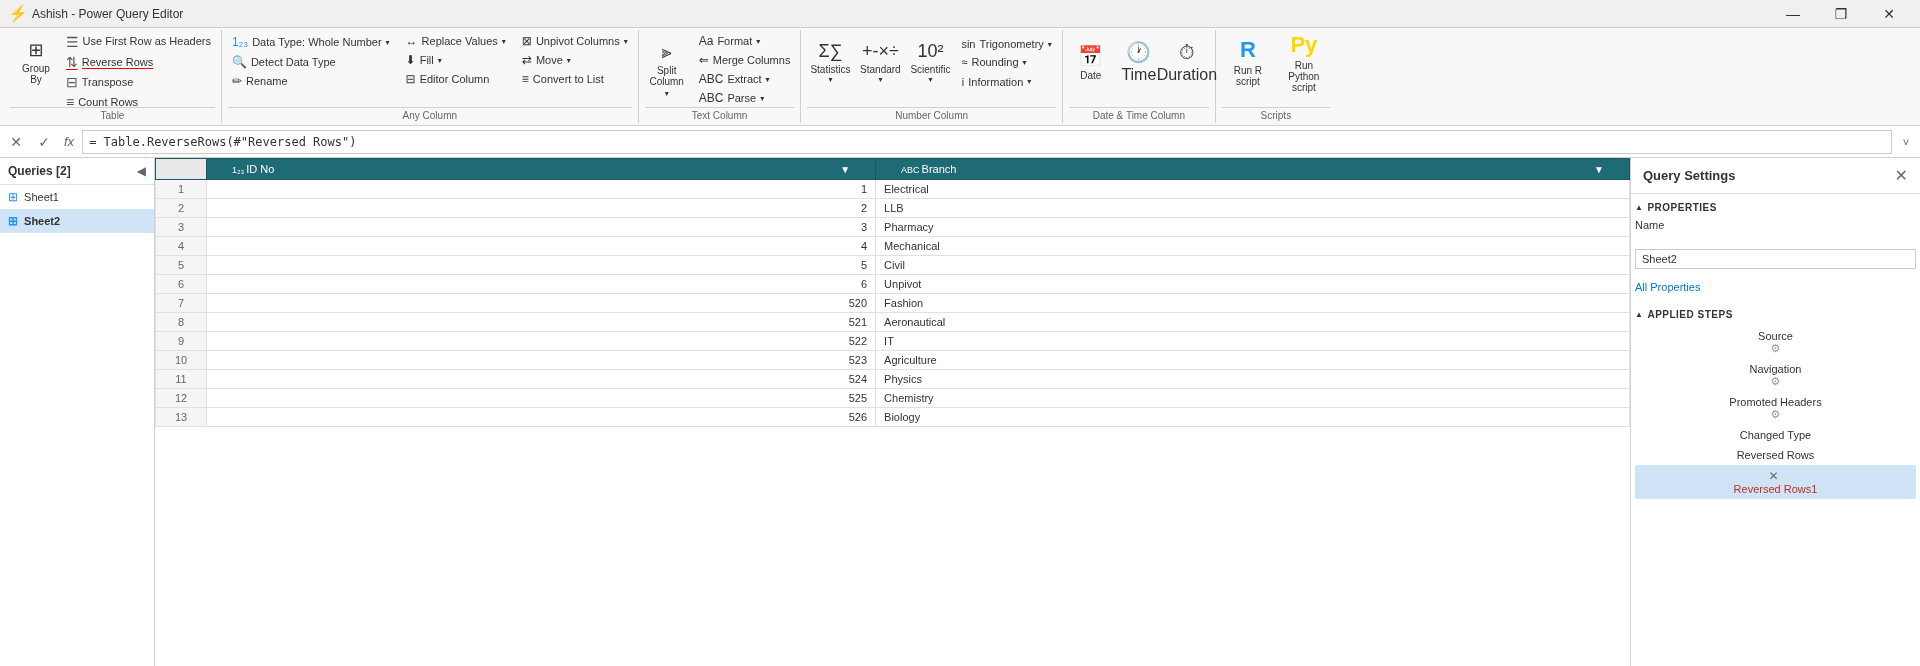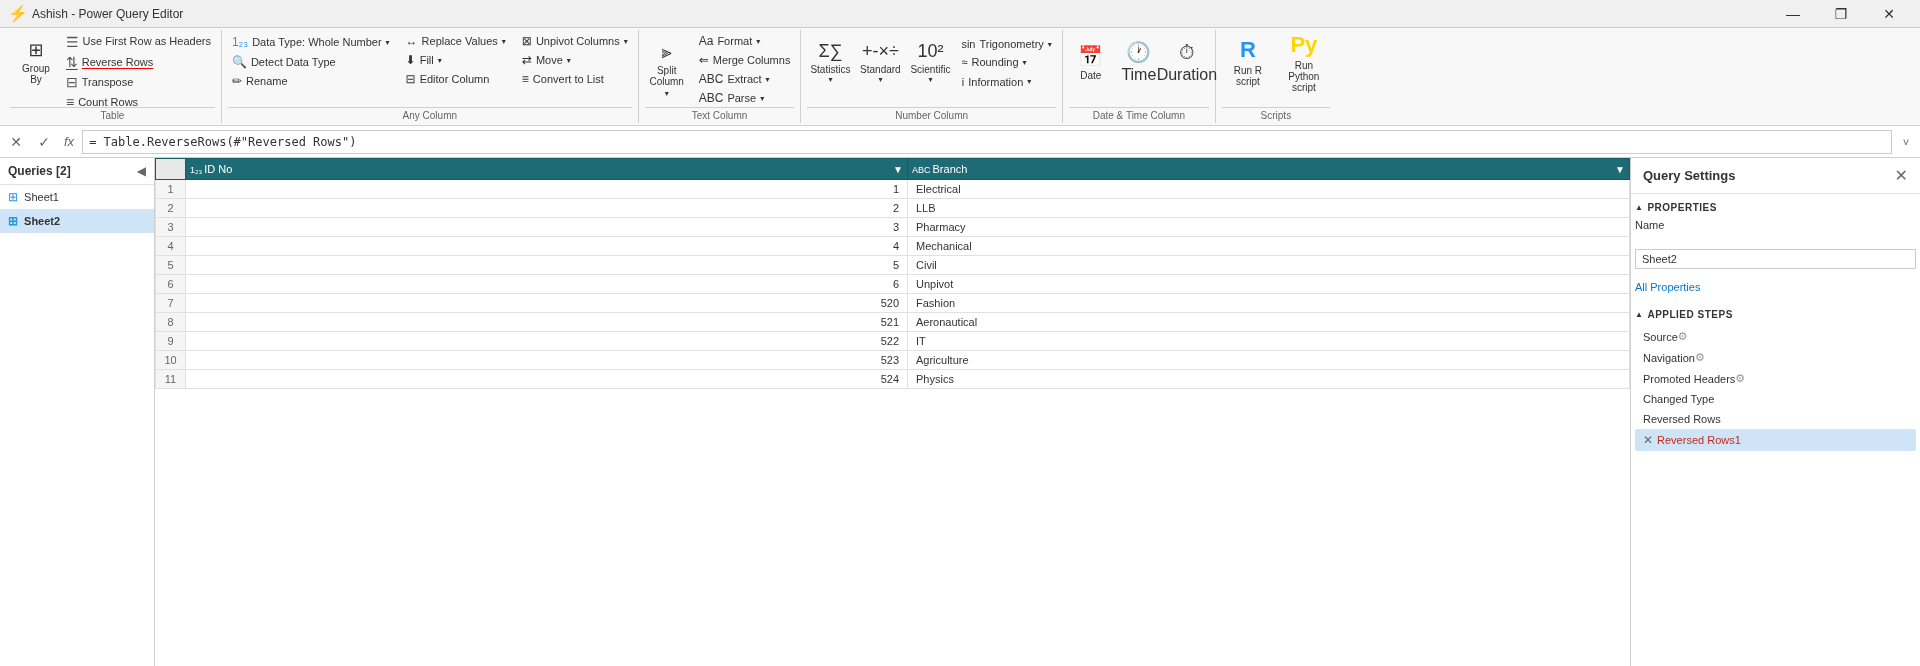--- a/index.html
+++ b/index.html
@@ -97,21 +97,21 @@
       display: flex; align-items: center; gap: 6px;
       padding: 5px 8px; cursor: pointer; font-size: 11px; color: #333;
     }
     .sidebar-item.active { background: #d0e4f7; font-weight: 600; }
     .sidebar-icon { font-size: 12px; color: #2196F3; }
 
     
     .data-area { flex: 1; overflow: auto; background: white; }
     .data-table { border-collapse: collapse; width: 100%; }
     .data-table th {
-      background: #1f6b75; color: white; padding: 4px 4px;
+      background: #1f6b75; color: white; padding: 4px 25px;
       border: 1px solid #1a5a65; font-size: 11px; font-weight: normal;
       white-space: nowrap; min-width: 80px; position: sticky; top: 0;
       cursor: pointer;
     }
     .data-table th.row-num { background: #e8e8e8; color: #333; width: 30px; min-width: 30px; }
     .data-table td {
       padding: 3px 8px; border: 1px solid #e0e0e0;
       font-size: 11px; color: #333;
     }
     .data-table td.row-num { background: #f5f5f5; text-align: center; color: #666; }
@@ -140,23 +140,24 @@
 
     .qs-label { font-size: 11px; color: #333; margin-bottom: 18px; }
     .qs-input {
       width: 100%; border: 1px solid #ccc; padding: 3px 6px;
       font-size: 11px; color: #333;
     }
     .qs-link { color: #0078d4; font-size: 11px; cursor: pointer; text-decoration: none; }
 
     .steps-list { display: flex; flex-direction: column; }
     .step-item {
-      display: flex; align-items: center; justify-content: flex-start;
+      display: flex; align-items: center; justify-content: space-between;
       padding: 4px 8px; cursor: pointer; font-size: 11px; color: #333;
       border-radius: 2px;
+      flex-direction: column;
     }
     .step-item.active { background: #d0e4f7; }
     .step-item.error { color: #c42b1c; }
     .step-gear { font-size: 11px; color: #999; border: none; background: none; cursor: pointer; }
     .step-x { font-size: 12px; color: #666; margin-right: 4px; }
 
     
     .dropdown-arrow { font-size: 8px; }
 
     
@@ -463,20 +464,30 @@
   </tr>
           <tr>
     <td class="row-num">10</td>
     <td class="num-cell">523</td>
     <td>Agriculture</td>
   </tr>
           <tr>
     <td class="row-num">11</td>
     <td class="num-cell">524</td>
     <td>Physics</td>
+  </tr>
+          <tr>
+    <td class="row-num">12</td>
+    <td class="num-cell">525</td>
+    <td>Chemistry</td>
+  </tr>
+          <tr>
+    <td class="row-num">13</td>
+    <td class="num-cell">526</td>
+    <td>Biology</td>
   </tr>
         </tbody>
     </table>
   </div>
 
   <div class="query-settings">
     <div class="qs-header">
       <span>Query Settings</span>
       <button class="qs-close">✕</button>
     </div>

